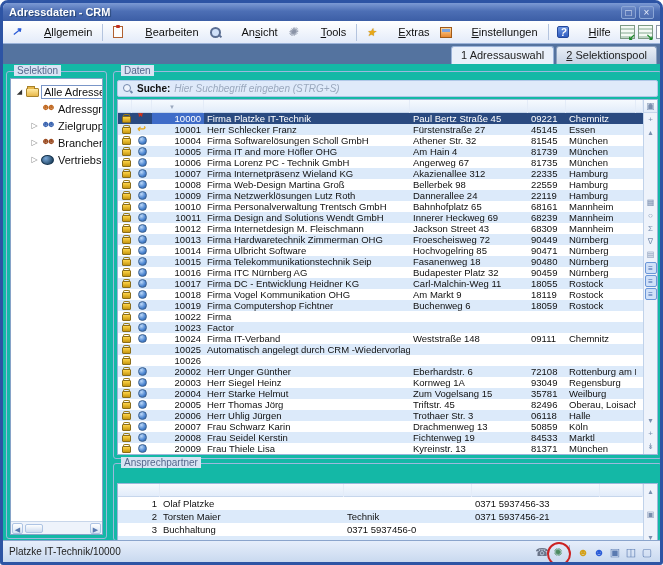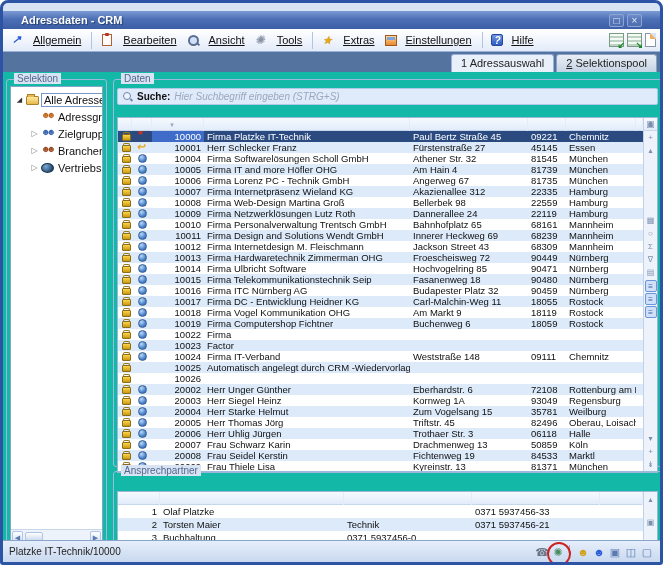--- a/index.html
+++ b/index.html
@@ -2,28 +2,28 @@
 <html><head>
 <meta charset="utf-8">
 <style>
   * { margin:0; padding:0; box-sizing:border-box; }
   html,body { background:#ffffff; font-family:"Liberation Sans", sans-serif; }
   .window { width:663px; height:565px; border:3px solid #2d54a4; border-radius:8px 8px 3px 3px;
             overflow:hidden; background:#d8e4f4; position:relative; }
 
   
   .titlebar { height:18px; background:linear-gradient(180deg,#7c9ad4,#4d6fb5 45%,#3c5ea6);
-              display:flex; align-items:center; padding:0 18px; color:#fff;margin-top:8px; }
+              display:flex; align-items:center; padding:0 6px; color:#fff; }
   .title-text { font-size:11px; font-weight:bold; text-shadow:1px 1px 1px #23406e; flex:1; }
   .tb-btn { width:15px; height:13px; margin-left:3px; color:#e8eefb; font-size:10px; line-height:12px;
             text-align:center; border:1px solid #8ba6d6; border-radius:2px; background:rgba(255,255,255,.08); cursor:default;}
   
   .menubar { height:23px; background:linear-gradient(#ffffff,#e3ebf9); border-bottom:1px solid #9ab2d8;
              display:flex; align-items:center; padding:0 4px; }
-  .menu-item { display:flex; align-items:center; gap:9px; padding:2px 6px 2px 4px; font-size:11px; color:#101010;text-decoration:underline; }
+  .menu-item { display:flex; align-items:center; gap:20px; padding:2px 6px 2px 4px; font-size:11px; color:#101010; }
   .menu-item.sep_after { border-right:1px solid #b4c4de; margin-right:4px; padding-right:10px; }
   .ml u { text-decoration:underline; }
   .mi { display:inline-block; width:13px; height:13px; position:relative; }
   .mi.icon-arrow::before { content:"\2197"; color:#2a5bd7; font-weight:bold; font-size:11px; position:absolute; left:1px; top:-1px;}
   .mi.icon-clipboard { width:10px; height:12px; background:#fdfdfd; border:1px solid #b06030; margin:0 2px;}
   .mi.icon-clipboard::before { content:""; position:absolute; left:2px; top:-2px; width:4px; height:3px; background:#c03020; border-radius:1px;}
   .mi.icon-magnifier { }
   .mi.icon-magnifier::before { content:""; position:absolute; left:1px; top:1px; width:7px; height:7px; border:2px solid #5a6e92; border-radius:50%; background:#cfe0f8;}
   .mi.icon-magnifier::after { content:""; position:absolute; left:9px; top:9px; width:4px; height:2px; background:#5a6e92; transform:rotate(45deg);}
   .mi.icon-gear::before { content:"\273A"; color:#8a93a6; font-size:12px; position:absolute; top:-1px; left:0;}
@@ -73,21 +73,21 @@
   .hscroll { position:absolute; bottom:0; left:0; right:0; height:13px; background:#eef3fb; border-top:1px solid #c8d6ea;
              display:flex; align-items:center; justify-content:space-between; padding:0 1px;}
   .hs-btn { width:11px; height:11px; font-size:7px; color:#5a7ab0; text-align:center; line-height:11px;
             border:1px solid #aec4e4; background:linear-gradient(#fff,#d8e4f4); border-radius:2px;}
   .hs-thumb { position:absolute; left:14px; width:18px; height:9px; top:2px; background:linear-gradient(#fdfefe,#cfdcf0); border:1px solid #aec4e4; border-radius:2px;}
 
   
   .right-col { flex:1; display:flex; flex-direction:column; }
   .g-daten { height:388px; margin-top:3px; padding:8px 3px 3px 3px; }
   .searchbar { height:17px; background:#dfeafa; border:1px solid #b0c8e8; border-radius:2px;
-               display:flex; align-items:center; gap:4px; padding:0 4px; margin-bottom:12px;}
+               display:flex; align-items:center; gap:4px; padding:0 4px; margin-bottom:2px;}
   .search-mag { position:relative; width:11px; height:11px;}
   .search-mag::before { content:""; position:absolute; left:1px; top:1px; width:6px; height:6px; border:1.5px solid #7187ab; border-radius:50%; background:#eef4fd;}
   .search-mag::after { content:""; position:absolute; left:8px; top:8px; width:3px; height:1.5px; background:#7187ab; transform:rotate(45deg);}
   .search-label { font-size:10px; font-weight:bold; color:#111;}
   .search-input { flex:1; border:none; background:transparent; font-size:10px; font-style:italic; color:#333; outline:none;}
   .search-input::placeholder { color:#9aa8bd; font-style:italic;}
 
   .grid-wrap { display:flex; height:356px; border:1px solid #9cb6da; background:#fff;}
   .grid { flex:1; overflow:hidden; }
   .gcols { display:grid; grid-template-columns:14px 20px 52px 206px 118px 38px 70px 1fr; align-items:center;}

